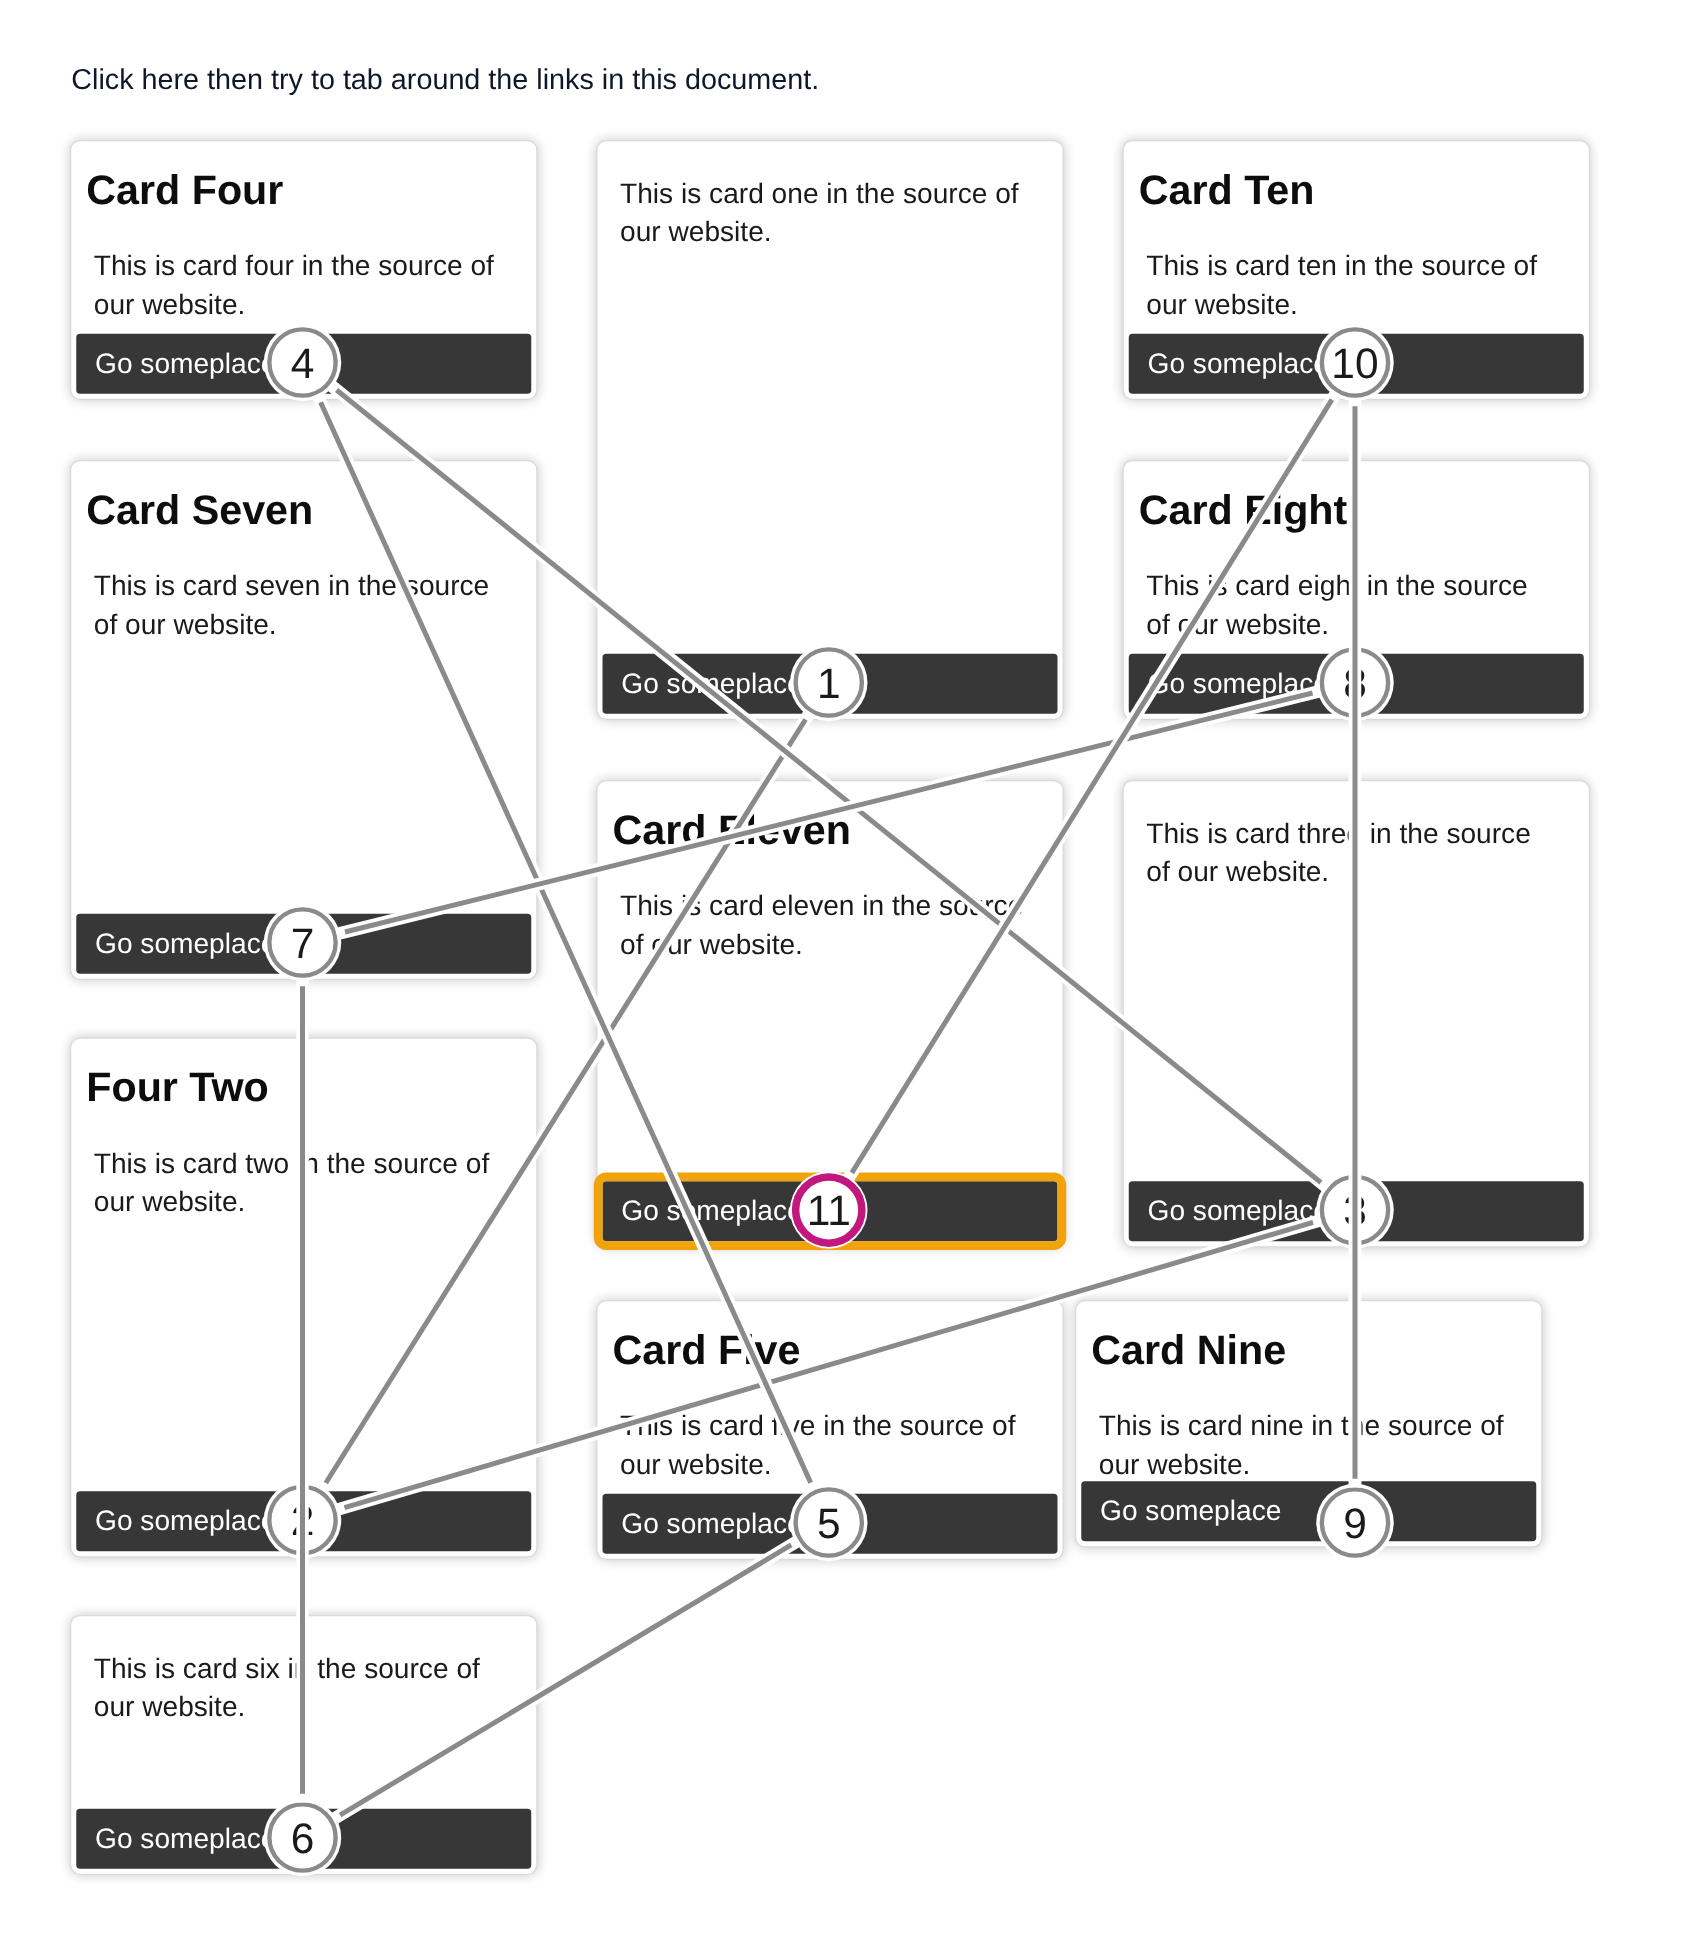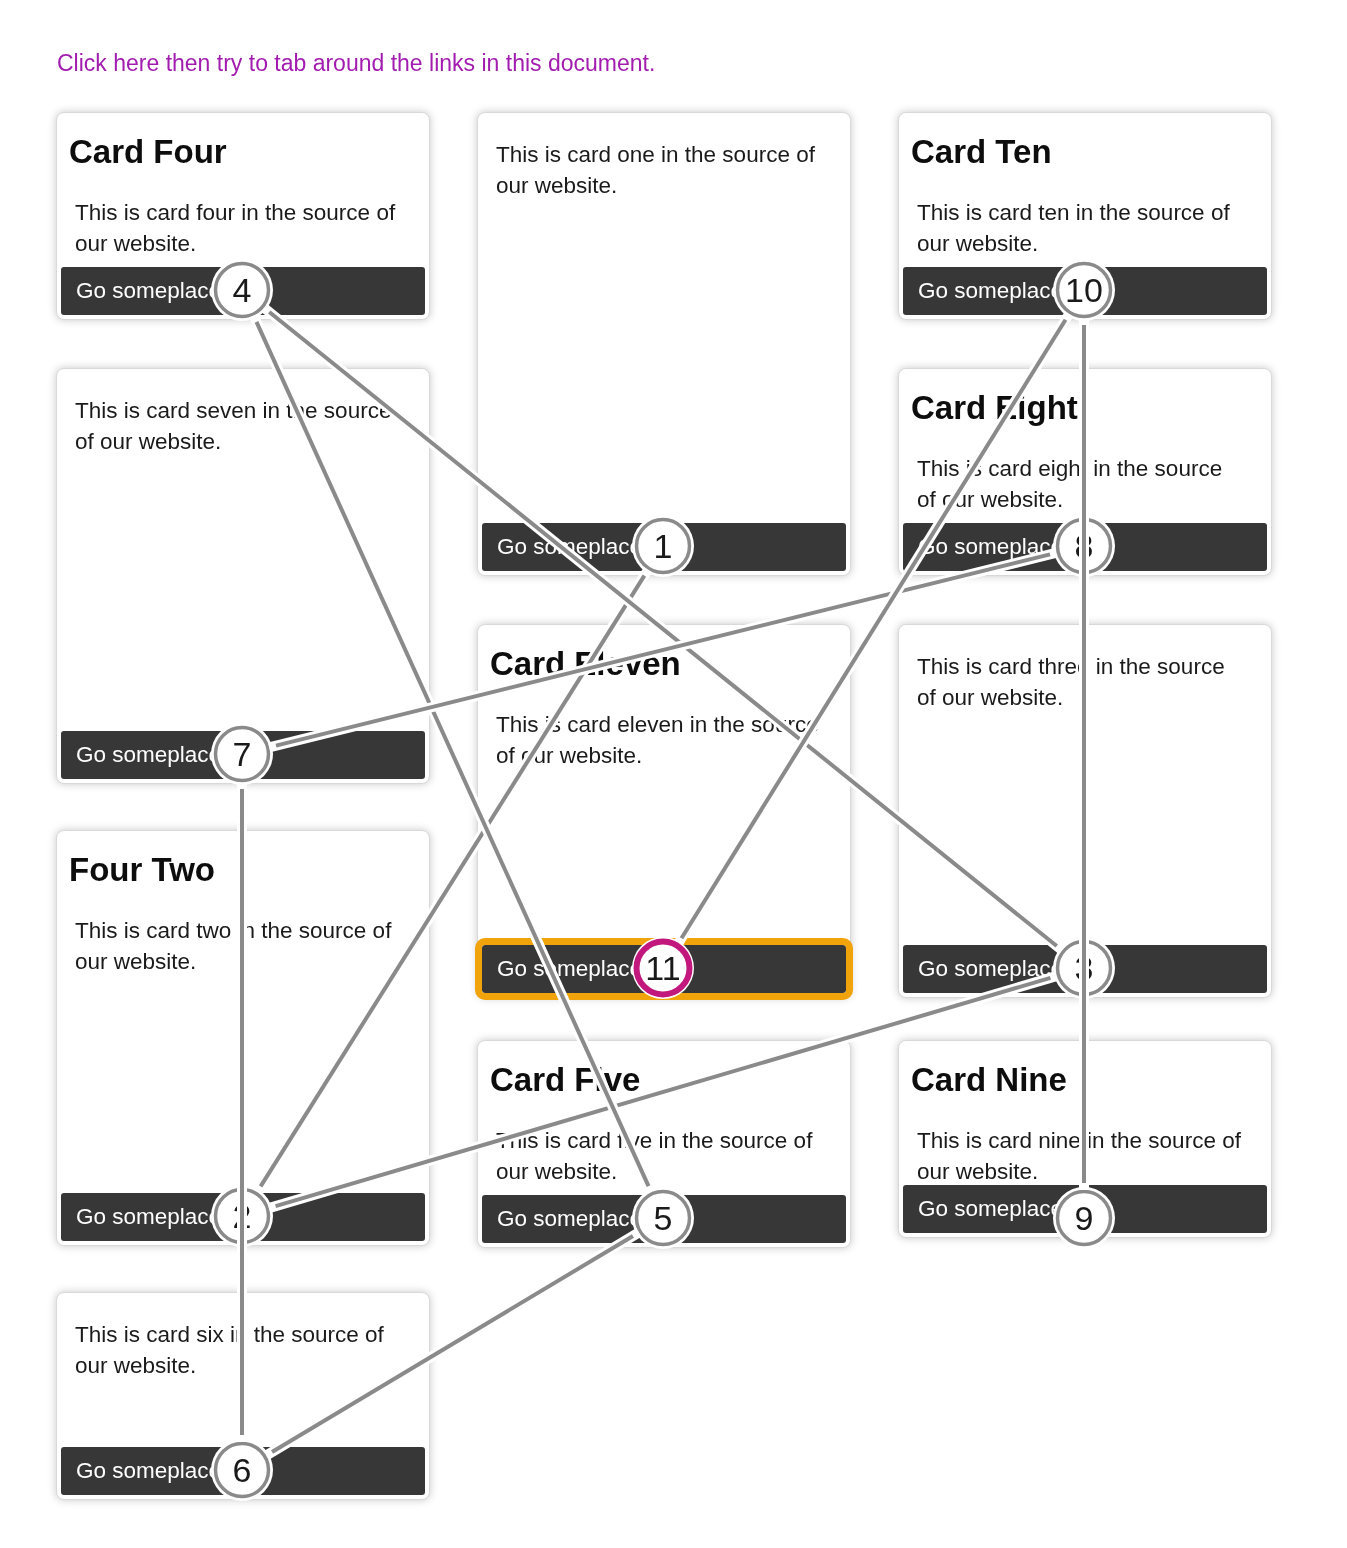--- a/index.html
+++ b/index.html
@@ -4,21 +4,21 @@
 <style>
   html,body{margin:0;padding:0;background:#ffffff;}
   body{
     width:1347px;height:1548px;overflow:hidden;
     font-family:"Liberation Sans","DejaVu Sans",sans-serif;
     color:#111;
   }
   #stage{position:relative;width:1347px;height:1548px;}
   .instruction{
     position:absolute;left:57px;top:50px;
-    font-size:23px;color:#a21caf;white-space:nowrap;
+    font-size:23px;color:#0f172a;white-space:nowrap;
   }
   .card{
     position:absolute;background:#fff;
     border:1px solid #d9d9d9;border-radius:8px;
     box-shadow:0 0 9px rgba(0,0,0,0.22);
     box-sizing:border-box;
   }
   .card-title{
     margin:20px 24px 0 12px;
     font-size:33px;font-weight:bold;color:#0d0d0d;line-height:38px;
@@ -40,38 +40,39 @@
   .pos-0{left:56px;top:112px;width:374px;height:208px;}
   .pos-1{left:56px;top:368px;width:374px;height:416px;}
   .pos-2{left:56px;top:830px;width:374px;height:416px;}
   .pos-3{left:56px;top:1292px;width:374px;height:208px;}
   .pos-4{left:477px;top:112px;width:374px;height:464px;}
   .pos-5{left:477px;top:624px;width:374px;height:374px;}
   .pos-6{left:477px;top:1040px;width:374px;height:208px;}
   .pos-7{left:898px;top:112px;width:374px;height:208px;}
   .pos-8{left:898px;top:368px;width:374px;height:208px;}
   .pos-9{left:898px;top:624px;width:374px;height:374px;}
-  .pos-10{left:898px;top:1040px;width:374px;height:198px;}
+  .pos-10{left:860px;top:1040px;width:374px;height:198px;}
   #overlay{
     position:absolute;left:0;top:0;width:1347px;height:1548px;
     pointer-events:none;z-index:5;
   }
 </style>
 </head>
 <body>
 
 <div id="stage">
   <div class="instruction">Click here then try to tab around the links in this document.</div>
 
   <div class="card pos-0">
     <h2 class="card-title">Card Four</h2>
     <p class="card-text">This is card four in the source of our website.</p>
     <a class="card-button">Go someplace</a>
   </div>
   <div class="card pos-1">
+    <h2 class="card-title">Card Seven</h2>
     <p class="card-text">This is card seven in the source of our website.</p>
     <a class="card-button">Go someplace</a>
   </div>
   <div class="card pos-2">
     <h2 class="card-title">Four Two</h2>
     <p class="card-text">This is card two in the source of our website.</p>
     <a class="card-button">Go someplace</a>
   </div>
   <div class="card pos-3">
     <p class="card-text">This is card six in the source of our website.</p>

